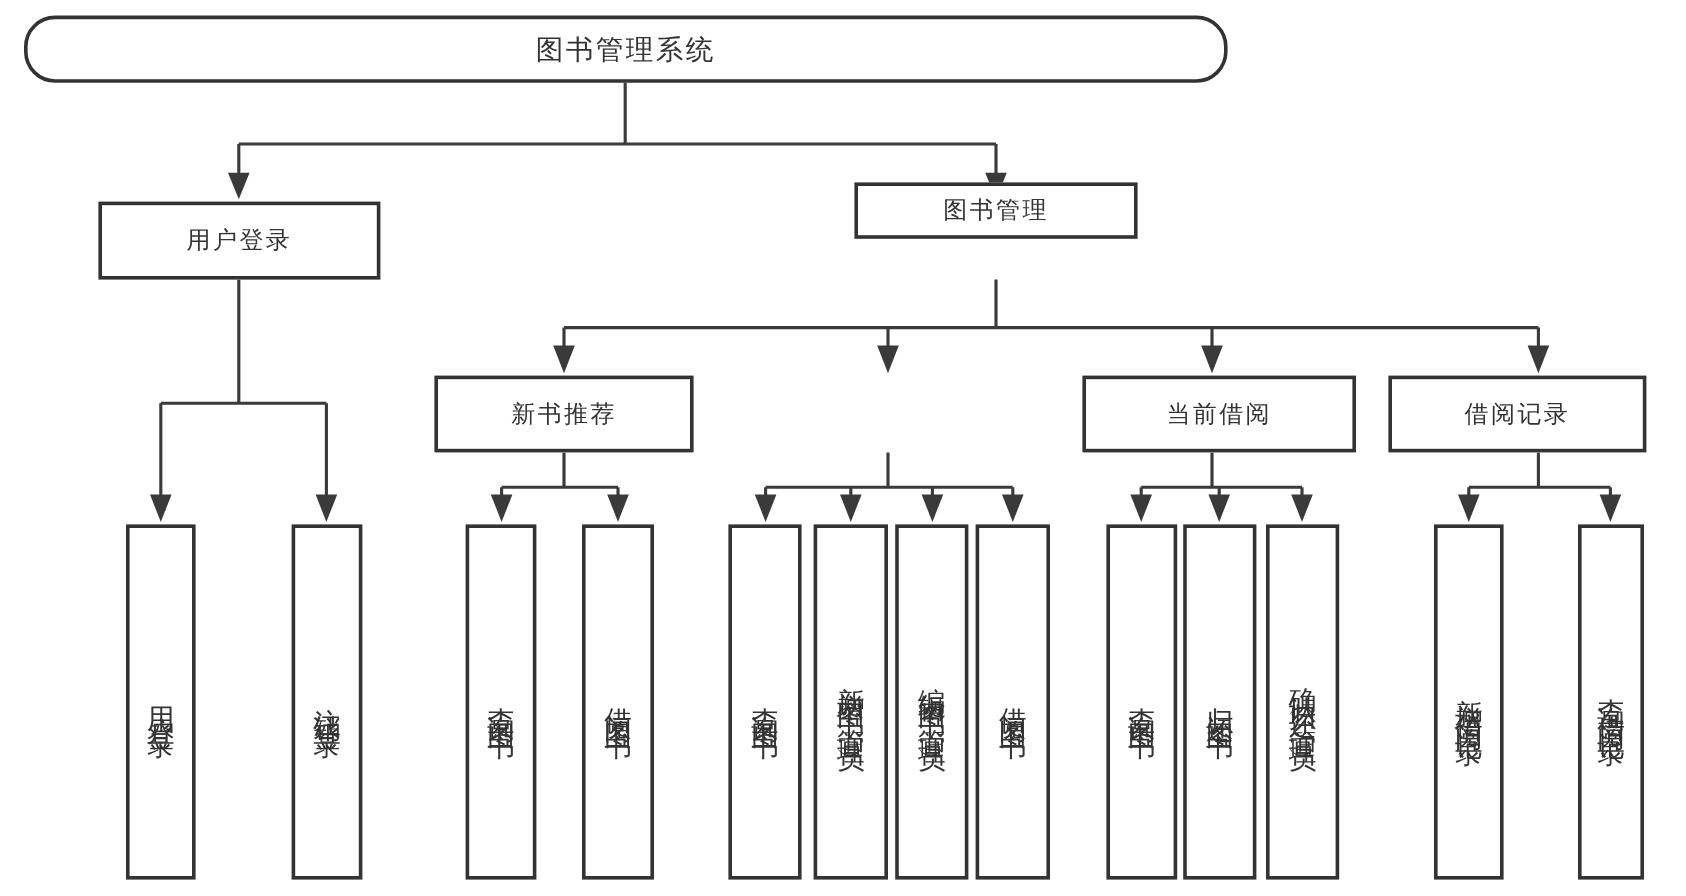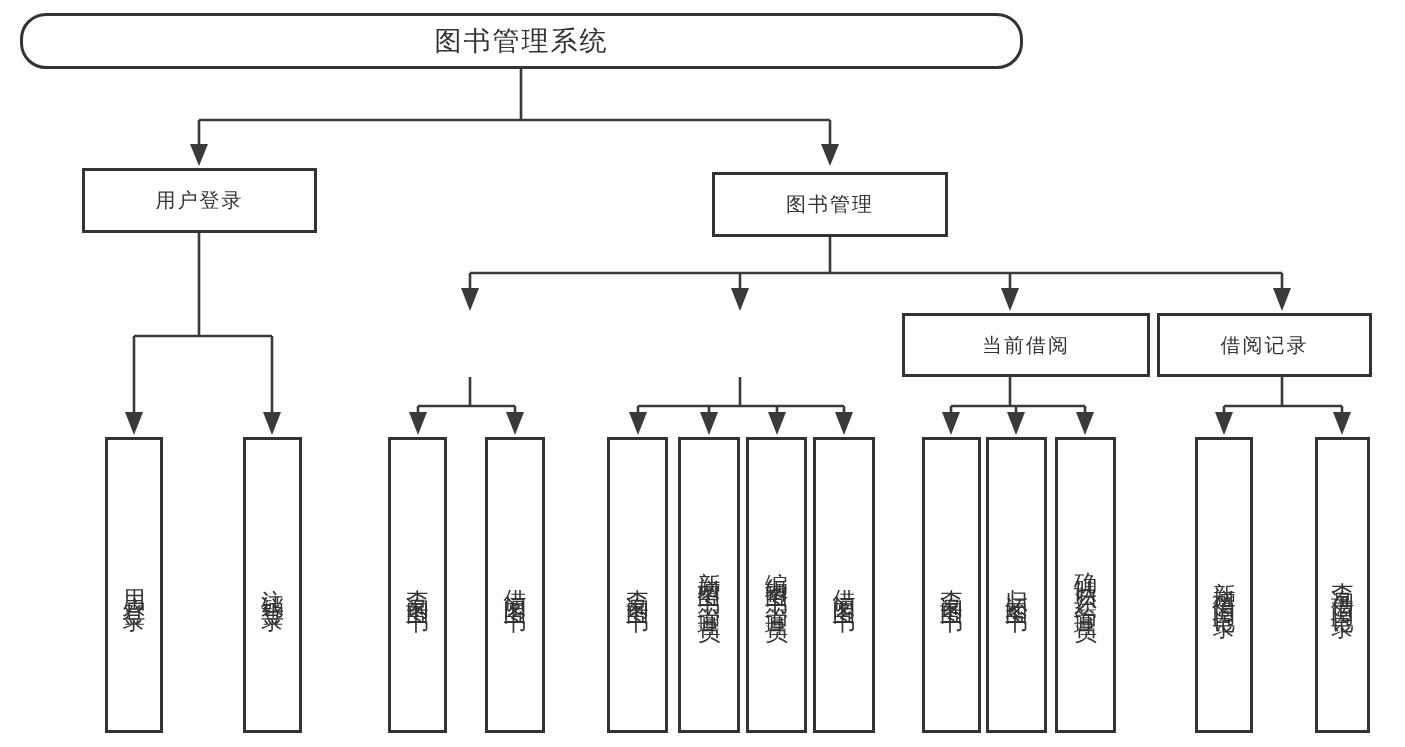--- a/index.html
+++ b/index.html
@@ -27,21 +27,21 @@
     background:var(--box-bg);
     border:3px solid var(--border);
     display:flex;align-items:center;justify-content:center;
     color:var(--text);
   }
   .h-node{
     font-size:20px;
     letter-spacing:2px;
     white-space:nowrap;
   }
-  .root-node{font-size:27px;border-radius:26px;}
+  .root-node{font-size:23px;border-radius:26px;}
   .v-node{
     font-size:23px;
   }
   .v-node .vtxt{
     writing-mode:vertical-rl;
     text-orientation:mixed;
     letter-spacing:7px;
     line-height:1;
     white-space:nowrap;
   }
@@ -91,23 +91,24 @@
     <polygon points="1076,412 1094,412 1085,435"></polygon>
 
     <path d="M1282 377 V406 M1224 406 H1342 M1224 406 V414 M1342 406 V414"></path>
     <polygon points="1215,412 1233,412 1224,435"></polygon>
     <polygon points="1333,412 1351,412 1342,435"></polygon>
   </svg>
 
   <div class="node h-node root-node" style="left:20px;top:13px;width:1003px;height:56px">图书管理系统</div>
 
   <div class="node h-node" style="left:82px;top:168px;width:235px;height:65px">用户登录</div>
-  <div class="node h-node" style="left:712px;top:172px;width:236px;height:65px">图书管理</div>
+  <div class="node h-node" style="left:712px;top:152px;width:236px;height:47px">图书管理</div>
 
-  <div class="node h-node" style="left:902px;top:313px;width:248px;height:64px">当前借阅</div>
+  <div class="node h-node" style="left:362px;top:313px;width:216px;height:64px">新书推荐</div>
+  <div class="node h-node" style="left:902px;top:313px;width:228px;height:64px">当前借阅</div>
   <div class="node h-node" style="left:1157px;top:313px;width:215px;height:64px">借阅记录</div>
 
   <div class="node v-node" style="left:105px;top:437px;width:58px;height:296px">
     <span class="vtxt">用户登录</span>
   </div>
   <div class="node v-node" style="left:243px;top:437px;width:59px;height:296px">
     <span class="vtxt">注销登录</span>
   </div>
 
   <div class="node v-node" style="left:388px;top:437px;width:59px;height:296px">

